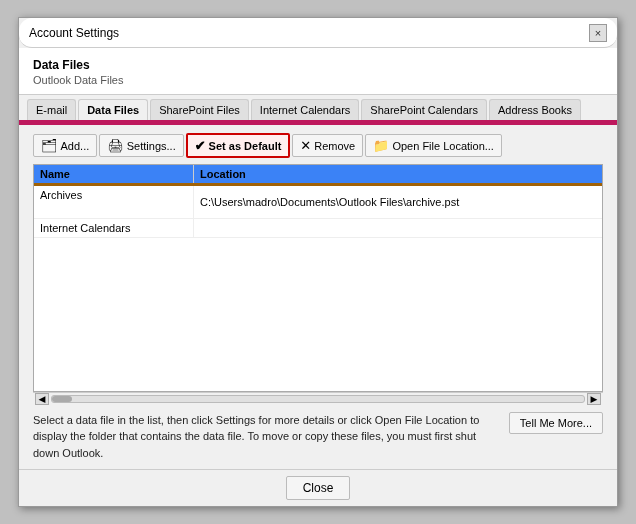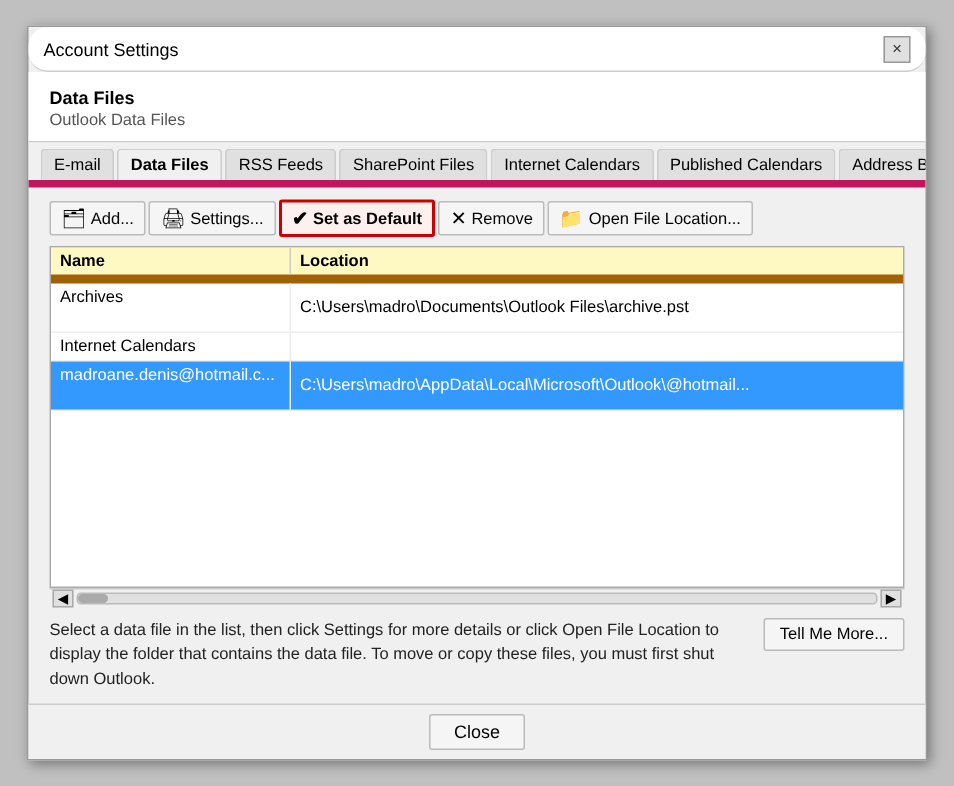--- a/index.html
+++ b/index.html
@@ -121,22 +121,22 @@
       font-size: 13px;
     }
     .table-container {
       border: 1px solid #aaa;
       flex: 1;
       overflow: auto;
       background: #fff;
     }
     .table-header {
       display: flex;
-      background: #fef9c3;
-      border-bottom: 6px solid #a16207;
+      background: #3b82f6;
+      border-bottom: 3px solid #a16207;
       font-size: 11px;
       font-weight: bold;
     }
     .col-name-header {
       width: 160px;
       min-width: 160px;
       padding: 3px 6px;
       border-right: 1px solid #ccc;
     }
     .col-loc-header {
@@ -242,24 +242,23 @@
   </div>
 
   <div class="header-section">
     <div class="header-title">Data Files</div>
     <div class="header-subtitle">Outlook Data Files</div>
   </div>
 
   <div class="tabs-bar">
     <div class="tab">E-mail</div>
     <div class="tab active">Data Files</div>
-    <div class="tab">RSS Feeds</div>
     <div class="tab">SharePoint Files</div>
     <div class="tab">Internet Calendars</div>
-    <div class="tab">Published Calendars</div>
+    <div class="tab">SharePoint Calendars</div>
     <div class="tab">Address Books</div>
   </div>
 
   <div class="content-area">
 
     <div class="toolbar">
       <button class="toolbar-btn">
         <span class="toolbar-icon">🗂</span>
         <span>Add...</span>
       </button>
@@ -292,26 +291,20 @@
           </div>
         </div>
 
         <div class="table-row">
           <div class="cell-name">Archives</div>
           <div class="cell-loc">C:\Users\madro\Documents\Outlook Files\archive.pst</div>
         </div>
         <div class="table-row">
           <div class="cell-name">Internet Calendars</div>
         </div>
-        <div class="table-row selected">
-          <div class="cell-name">madroane.denis@hotmail.c...</div>
-          <div class="cell-loc">
-            <span>C:\Users\madro\AppData\Local\Microsoft\Outlook\</span><span>@hotmail...</span>
-          </div>
-        </div>
       </div>
 
       <div class="scrollbar-row">
         <div style="width:14px;height:12px;background:#e0e0e0;border:1px solid #aaa;display:flex;align-items:center;justify-content:center;font-size:9px;cursor:pointer;">◀</div>
         <div class="scrollbar-track" style="flex:1;margin:0 2px;">
           <div class="scrollbar-thumb"></div>
         </div>
         <div style="width:14px;height:12px;background:#e0e0e0;border:1px solid #aaa;display:flex;align-items:center;justify-content:center;font-size:9px;cursor:pointer;">▶</div>
       </div>
     </div>

